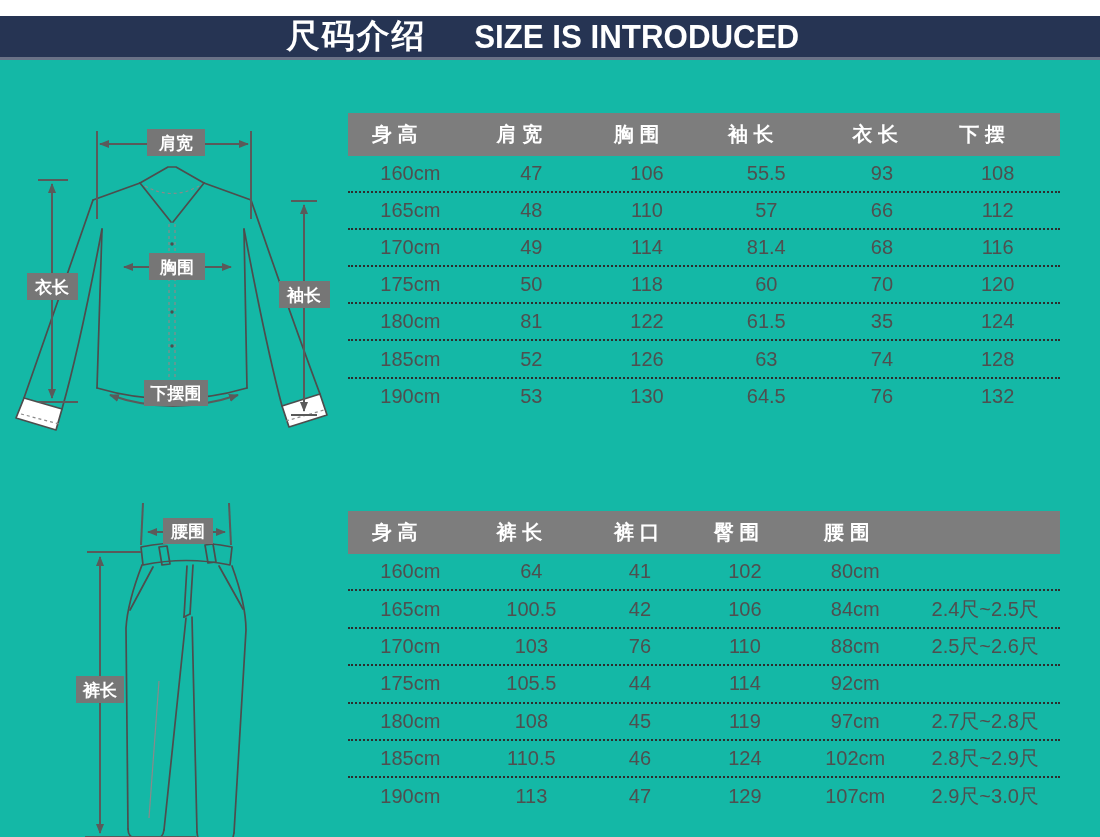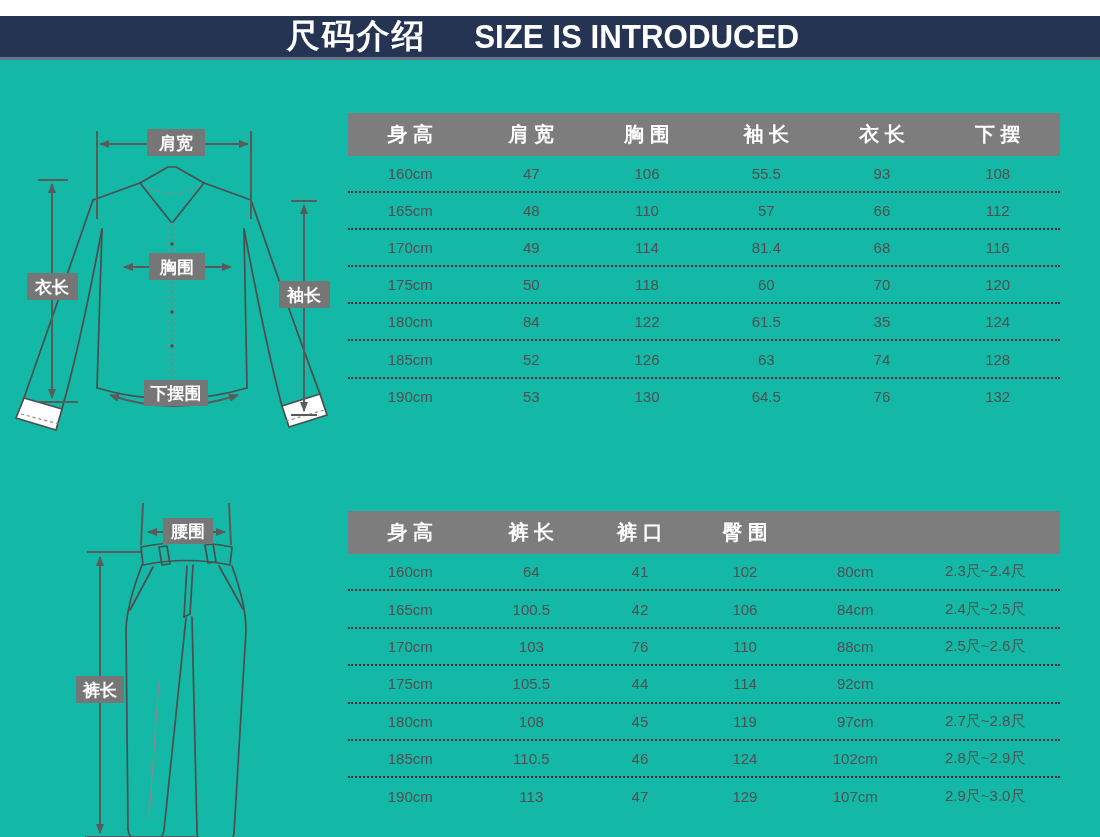--- a/index.html
+++ b/index.html
@@ -18,27 +18,27 @@
   .title-zh{font-size:33px;letter-spacing:2px;}
   .title-en{font-size:34px;margin-left:34px;letter-spacing:0px;transform:scaleX(.92);}
   
   .size-table{position:absolute;left:348px;width:712px;}
   .shirt-table{top:97px;}
   .pants-table{top:495px;}
   .thead{
     display:grid;height:43px;background:#7d7d7d;color:#ffffff;
     font-size:20px;font-weight:bold;align-items:center;
   }
-  .thead > div{text-align:center;}
+  .thead > div{padding-left:24px;}
   .cols-shirt{grid-template-columns:17.5% 16.5% 16% 17.5% 15% 17.5%;}
   .cols-pants{grid-template-columns:17.5% 16.5% 14% 15.5% 15.5% 21%;}
   .cols-pants-head{grid-template-columns:17.5% 16.5% 14% 15.5% 36.5%;}
   .trow{
     display:grid;align-items:center;border-bottom:2px dotted #2d2d2d;
-    color:#4f4f4f;font-size:15px;
+    color:#4f4f4f;font-size:20px;
   }
   .trow > div{text-align:center;}
   .shirt-table .trow{height:35.1px;}
   .pants-table .trow{height:35.4px;}
   .trow:last-child{border-bottom:none;}
   
   .diag{position:absolute;left:0;}
   .diag-shirt{top:85px;}
   .diag-pants{top:470px;}
   .dim-label-rect{fill:#767676;}
@@ -221,21 +221,21 @@
         <div class="trow cols-shirt">
           <div>175cm</div>
           <div>50</div>
           <div>118</div>
           <div>60</div>
           <div>70</div>
           <div>120</div>
         </div>
         <div class="trow cols-shirt">
           <div>180cm</div>
-          <div>84</div>
+          <div>81</div>
           <div>122</div>
           <div>61.5</div>
           <div>35</div>
           <div>124</div>
         </div>
         <div class="trow cols-shirt">
           <div>185cm</div>
           <div>52</div>
           <div>126</div>
           <div>63</div>
@@ -252,29 +252,29 @@
         </div>
       </div>
   </div>
 
   <div class="size-table pants-table">
     <div class="thead cols-pants-head">
       <div>身 高</div>
       <div>裤 长</div>
       <div>裤 口</div>
       <div>臀 围</div>
+      <div>腰 围</div>
     </div>
     <div class="tbody">
         <div class="trow cols-pants">
           <div>160cm</div>
           <div>64</div>
           <div>41</div>
           <div>102</div>
           <div>80cm</div>
-          <div>2.3尺~2.4尺</div>
         </div>
         <div class="trow cols-pants">
           <div>165cm</div>
           <div>100.5</div>
           <div>42</div>
           <div>106</div>
           <div>84cm</div>
           <div>2.4尺~2.5尺</div>
         </div>
         <div class="trow cols-pants">

